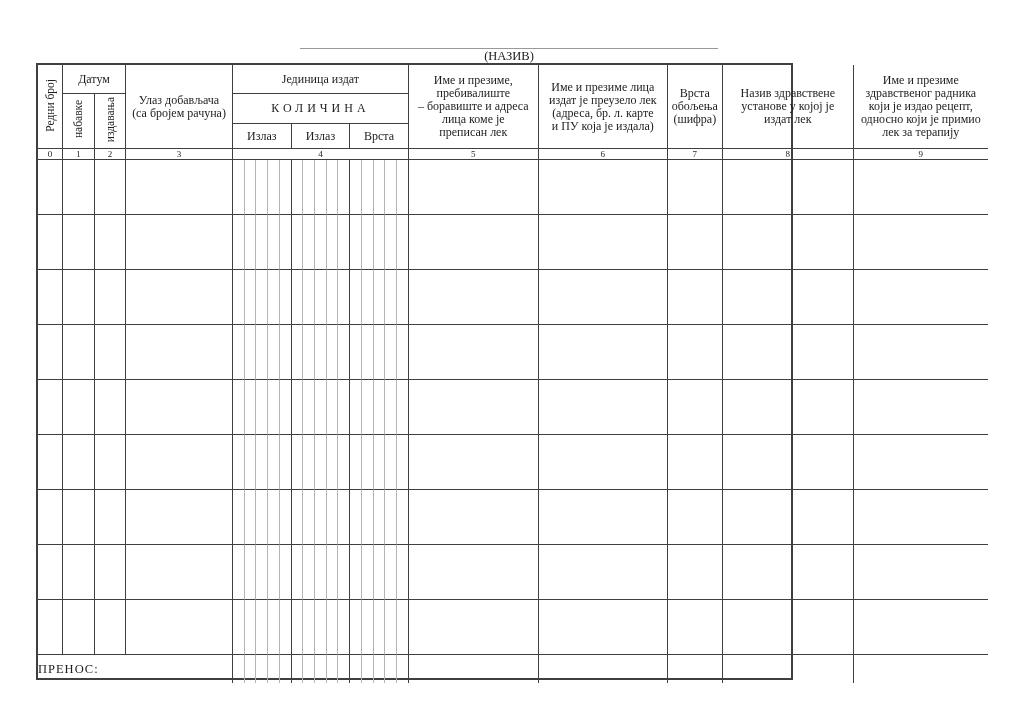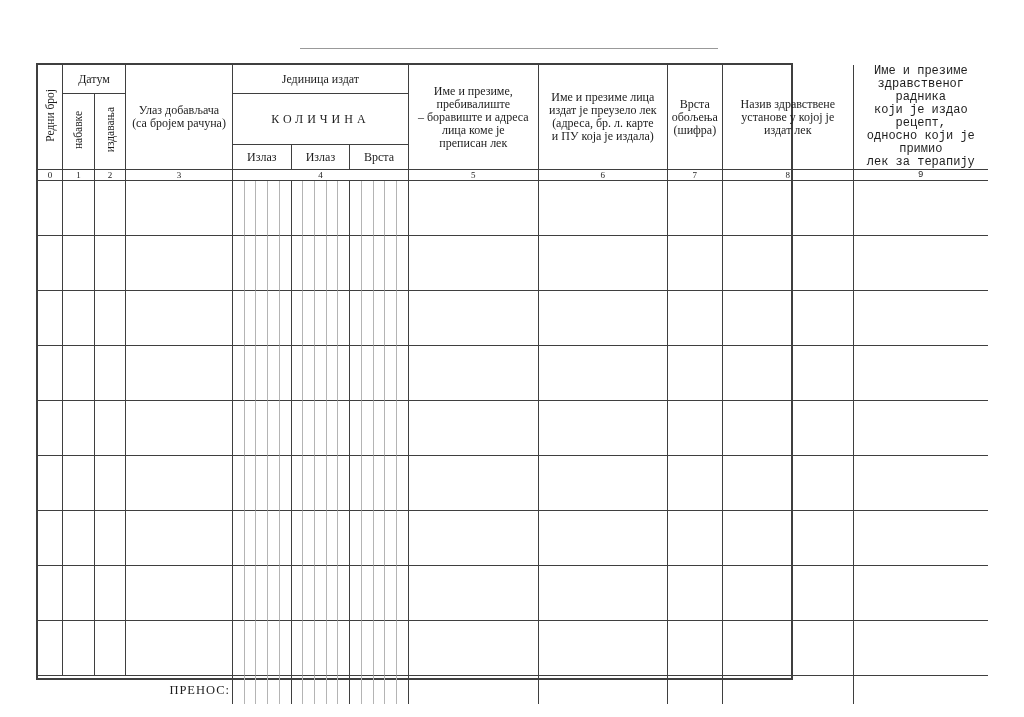--- a/index.html
+++ b/index.html
@@ -14,41 +14,42 @@
   .naziv-line{position:absolute;left:300px;top:48px;width:418px;height:0;border-top:1px solid #999;}
   .naziv-label{position:absolute;left:300px;top:49px;width:418px;text-align:center;font-size:12.5px;}
   .table-wrap{
     position:absolute;left:36px;top:63px;width:757px;height:617px;
     border:2px solid var(--dark);box-sizing:border-box;background:#fff;
   }
   table{border-collapse:separate;border-spacing:0;table-layout:fixed;width:100%;height:100%;}
   td{padding:0;margin:0;border-right:1px solid var(--dark);border-bottom:1px solid var(--dark);
      vertical-align:middle;text-align:center;font-size:12px;line-height:13px;
      overflow:hidden;box-sizing:border-box;}
-  td.last{border-right:none;font-family:Liberation Mono, monospace;}
+  td.last{border-right:none;}
   td.q{border-right:1px solid var(--light);}
   td.qe{border-right:1px solid var(--dark);}
   tr.row-a{height:29px;}
   tr.row-b{height:30px;}
   tr.row-c{height:25px;}
   tr.row-n{height:10px;}
   tr.body-row{height:55px;}
   tr.prenos-row{height:28px;}
   tr.prenos-row td{border-bottom:none;}
   td.hdr{white-space:pre-line;}
   td.num{font-size:9px;line-height:10px;padding:0;}
   .rot{writing-mode:vertical-rl;transform:rotate(180deg);white-space:nowrap;font-size:11.5px;display:inline-block;}
   td.kol{letter-spacing:4px;font-size:12px;text-align:center;}
-  td.prenos-cell{text-align:right;padding-right:2px;font-size:12.5px;letter-spacing:1px;}
+  td.prenos-cell{text-align:left;padding-right:2px;font-size:12.5px;letter-spacing:1px;}
 </style>
 </head>
 <body>
 
 <div class="page">
   <div class="naziv-line"></div>
+  <div class="naziv-label">(НАЗИВ)</div>
 
   <div class="table-wrap">
     <table>
       <colgroup>
         <col style="width:25px">
           <col style="width:32px">
           <col style="width:31px">
           <col style="width:107px">
         <col style="width:11.73px">
           <col style="width:11.73px">

